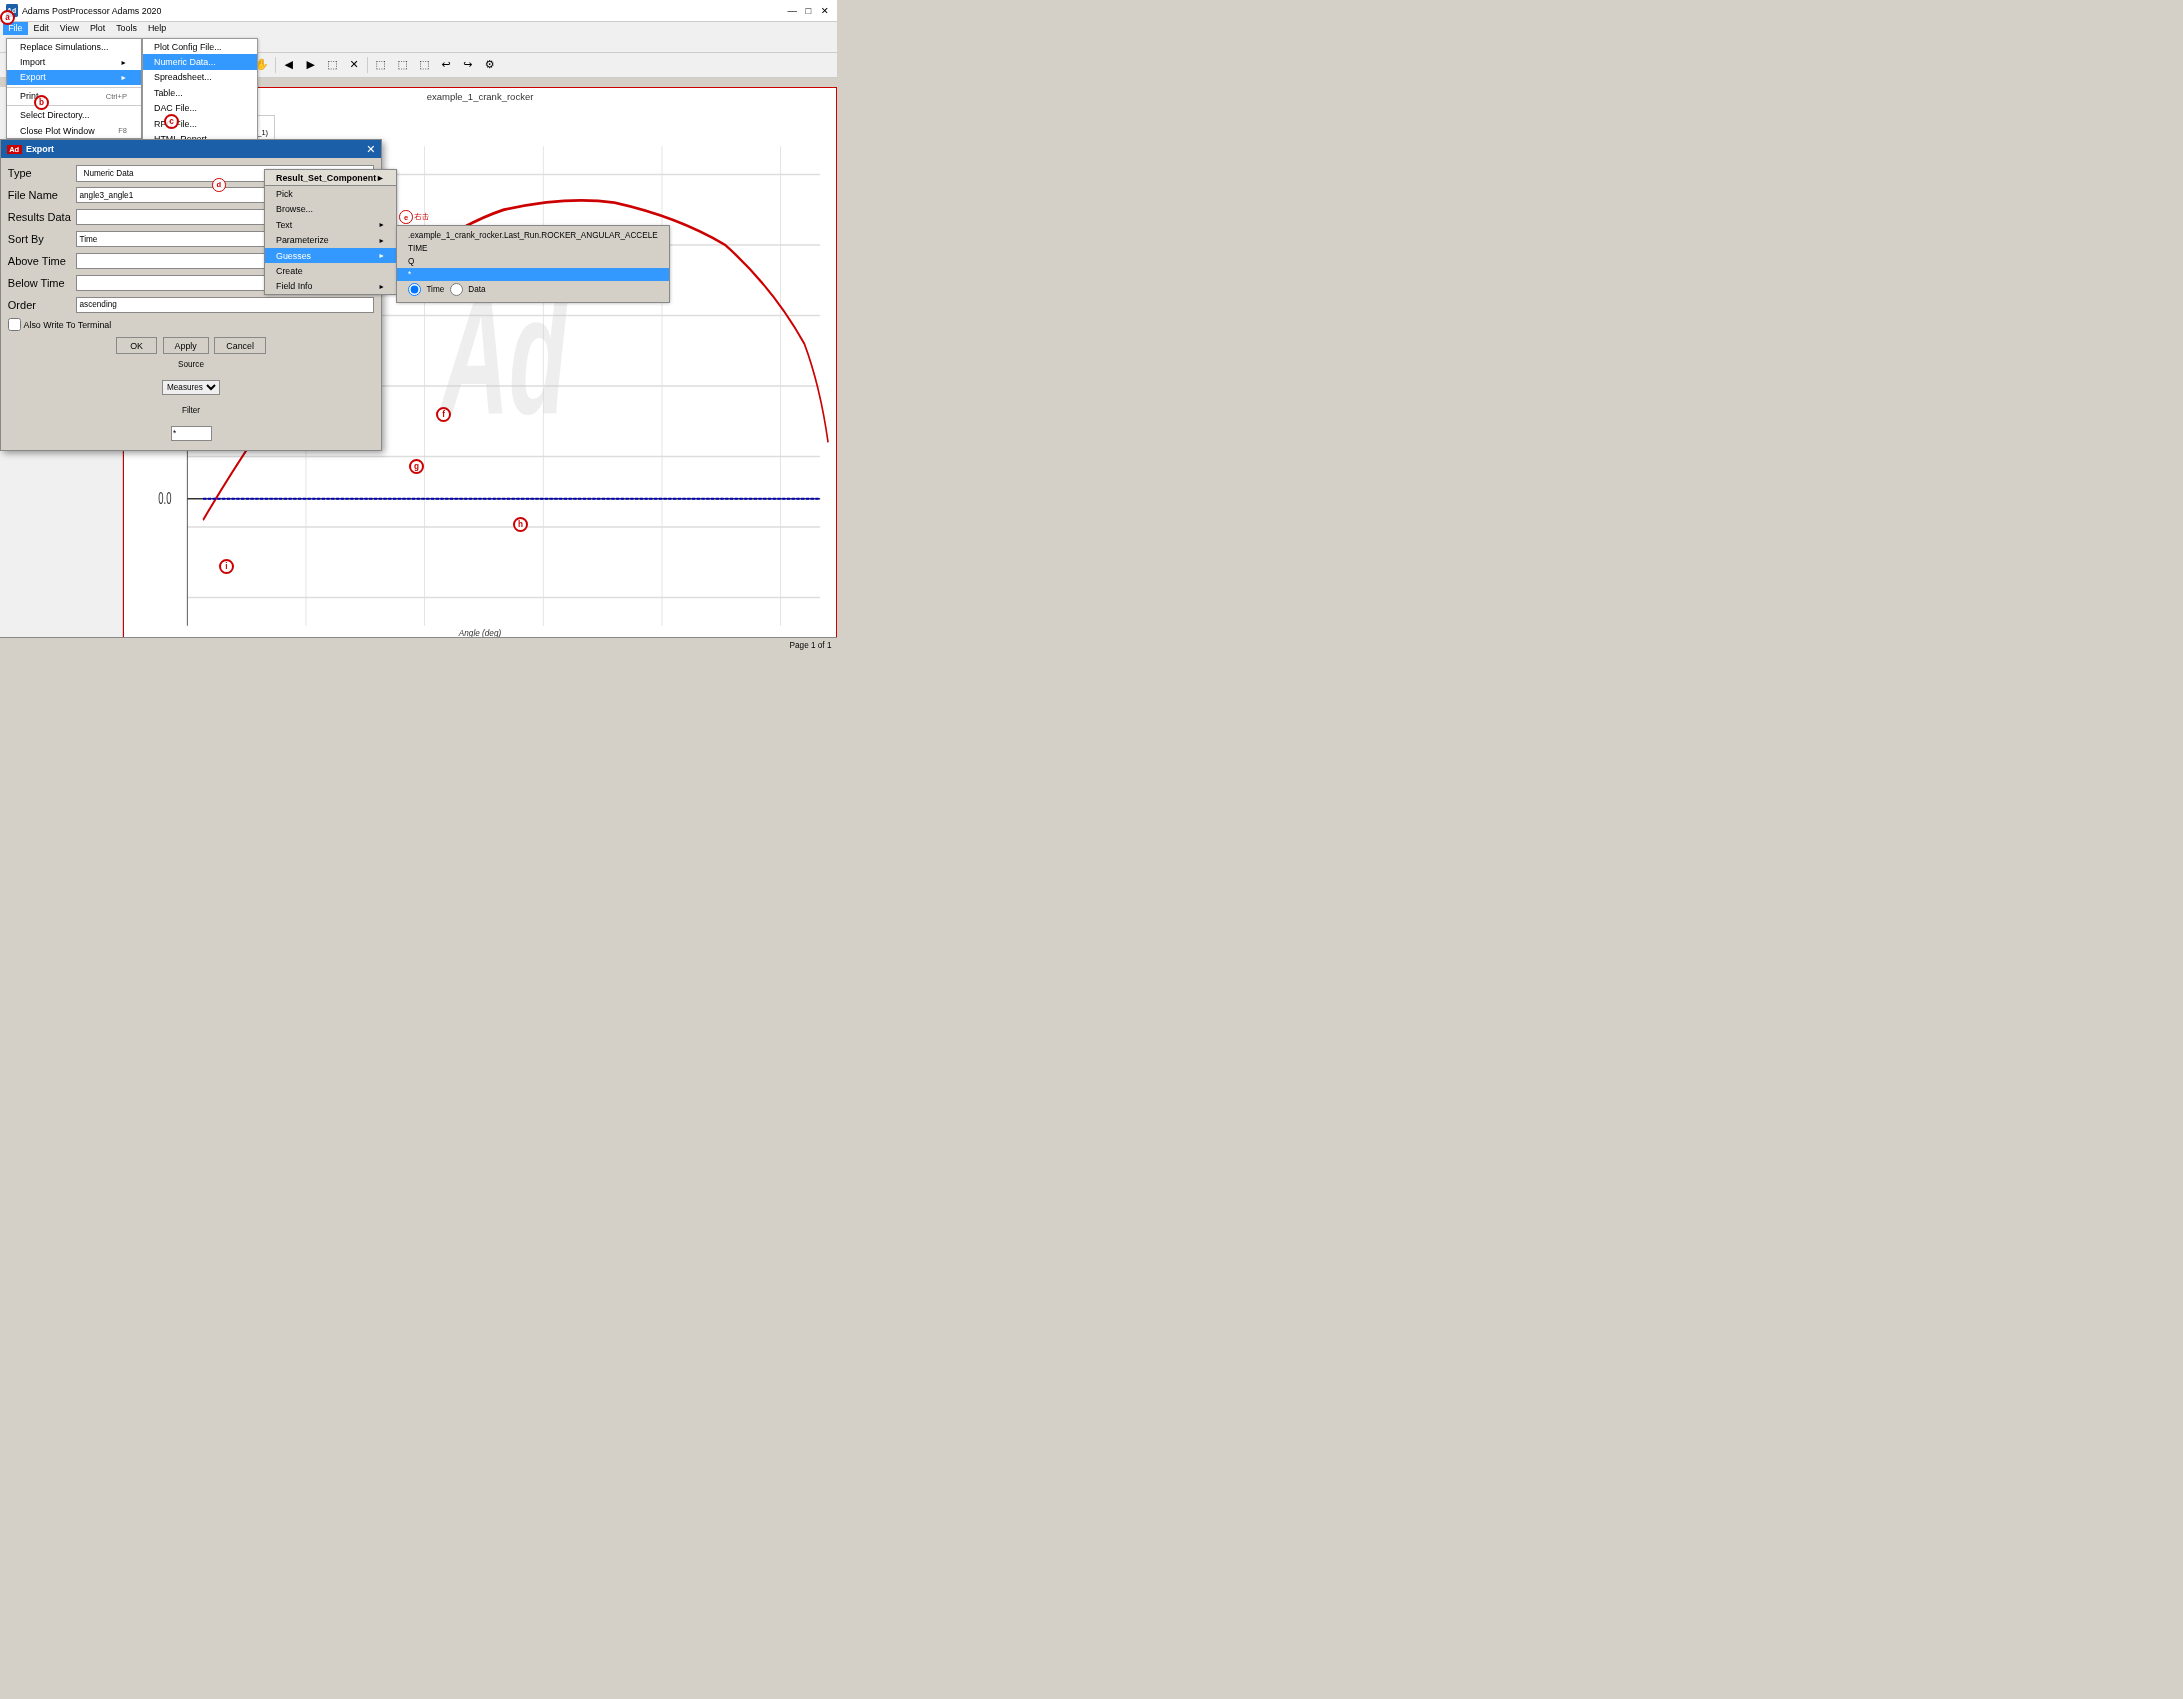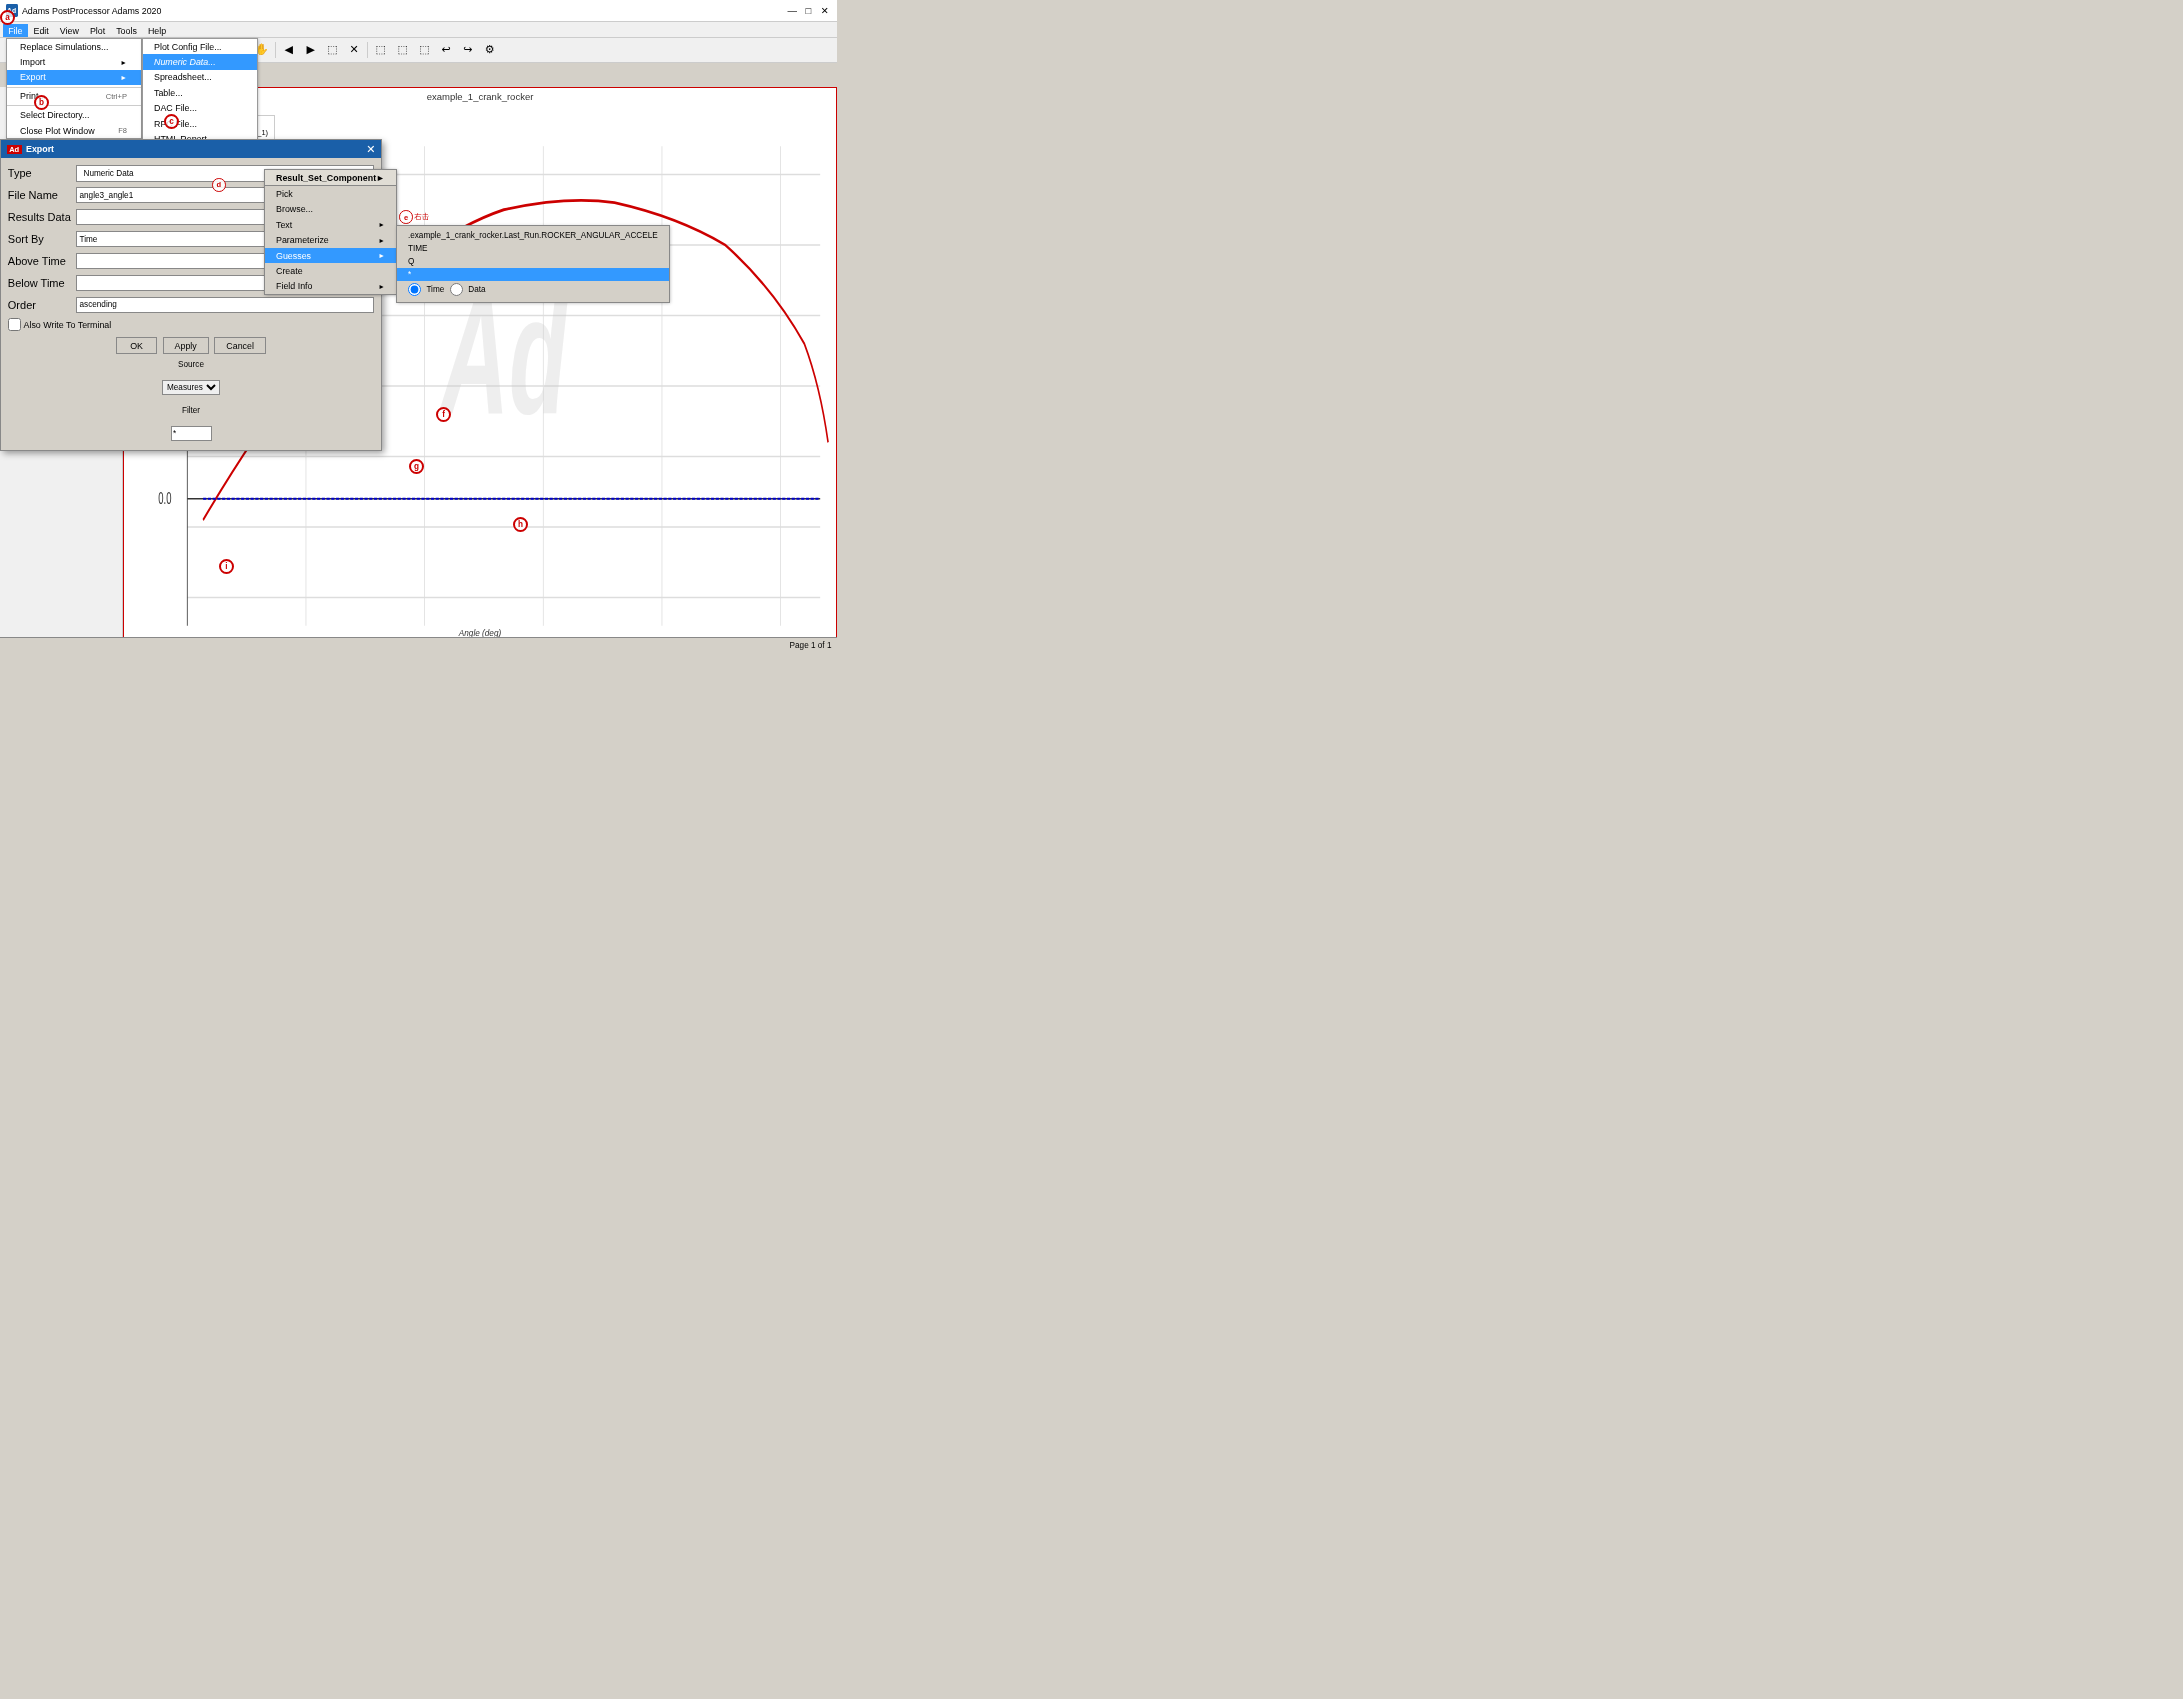--- a/index.html
+++ b/index.html
@@ -6,21 +6,21 @@
     body { font-family: 'Segoe UI', Arial, sans-serif; font-size: 8.9px; background: #d4d0c8; overflow: hidden; width: 837px; height: 653px; position: relative; }
     
     
     .title-bar { background: #fff; height: 22px; display: flex; align-items: center; padding: 0 5.5px; border-bottom: 0.7px solid #ccc; }
     .title-bar-icon { width: 12.3px; height: 12.3px; background: #1a5fa8; border-radius: 1.4px; margin-right: 4.1px; display: flex; align-items: center; justify-content: center; color: white; font-size: 6.8px; font-weight: bold; }
     .title-bar-text { font-size: 8.9px; color: #000; flex: 1; }
     .title-bar-controls { display: flex; gap: 2.7px; }
     .title-bar-btn { width: 13.6px; height: 13.6px; border: none; background: transparent; cursor: pointer; font-size: 9.5px; display: flex; align-items: center; justify-content: center; }
     
     
-    .menu-bar { background: #f0f0f0; height: 16px; display: flex; align-items: flex-end; padding: 0 2.7px; border-bottom: 0.7px solid #ccc; }
+    .menu-bar { background: #f0f0f0; height: 31px; display: flex; align-items: flex-start; padding: 0 2.7px; border-bottom: 0.7px solid #ccc; }
     .menu-item { padding: 1.4px 5.5px; cursor: pointer; font-size: 8.9px; }
     .menu-item.active { background: #3399ff; color: white; }
     
     
     .toolbar { background: #f0f0f0; height: 24.5px; display: flex; align-items: center; padding: 1.4px 2.7px; border-bottom: 0.7px solid #ccc; gap: 1.4px; }
     .tb-btn { width: 20.4px; height: 19px; border: 0.7px solid transparent; background: transparent; cursor: pointer; display: flex; align-items: center; justify-content: center; font-size: 11px; }
     .tb-separator { width: 0.7px; height: 16.4px; background: #ccc; margin: 0 1.4px; }
     
     
     .toolbar2 { background: #f0f0f0; height: 24.5px; display: flex; align-items: center; padding: 1.4px 2.7px; border-bottom: 0.7px solid #ccc; gap: 1.4px; }
@@ -49,21 +49,21 @@
     .dropdown-menu { position: absolute; background: white; border: 0.7px solid #999; box-shadow: 1.4px 1.4px 3.4px rgba(0,0,0,0.3); z-index: 100; min-width: 109px; }
     .dropdown-menu .menu-entry { padding: 2.7px 13.6px; cursor: pointer; display: flex; justify-content: space-between; align-items: center; font-size: 8.9px; }
     .dropdown-menu .menu-entry.active { background: #3399ff; color: white; }
     .dropdown-menu .menu-separator { height: 0.7px; background: #ccc; margin: 1.4px 0; }
     .menu-shortcut { font-size: 7.5px; color: #666; }
     .menu-arrow { font-size: 6.8px; }
     
     
     .submenu { position: absolute; left: 100%; top: 0; background: white; border: 0.7px solid #999; box-shadow: 1.4px 1.4px 3.4px rgba(0,0,0,0.3); z-index: 101; min-width: 109px; }
     .submenu .menu-entry { padding: 2.7px 11px; cursor: pointer; font-size: 8.9px; }
-    .submenu .menu-entry.active { background: #3399ff; color: white; font-style: italic; }
+    .submenu .menu-entry.active { background: #3399ff; color: white; }
     
     
     .dialog { position: absolute; background: #d4d0c8; border: 1.4px solid #888; box-shadow: 2.7px 2.7px 6.8px rgba(0,0,0,0.4); z-index: 200; width: 382px; }
     .dialog-title { background: #1a5fa8; color: white; padding: 2.7px 5.5px; display: flex; justify-content: space-between; align-items: center; font-size: 8.9px; font-weight: bold; }
     .dialog-close { background: none; border: none; color: white; cursor: pointer; font-size: 11px; }
     .dialog-body { padding: 6.8px; }
     .form-row { display: flex; align-items: center; margin-bottom: 5.5px; }
     .form-label { width: 68px; font-size: 11px; }
     .form-input { flex: 1; height: 16.4px; border: 0.7px solid #888; background: white; padding: 0 2.7px; font-size: 8.2px; }
     .form-select-wrap { position: relative; display: flex; align-items: center; flex: 1; }

